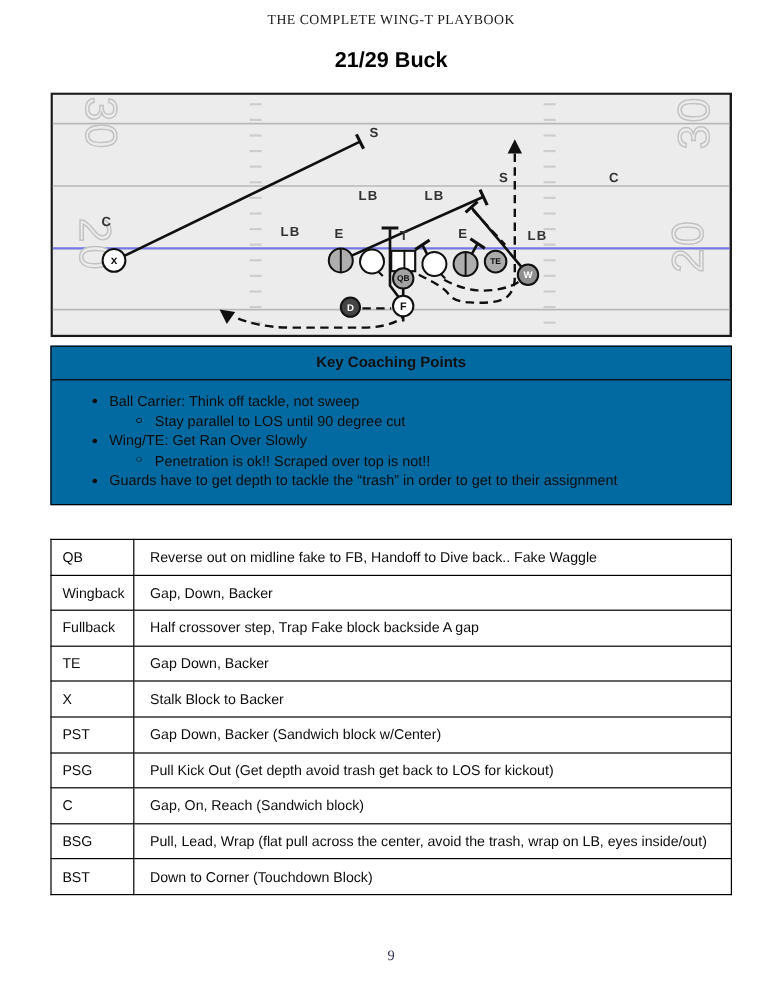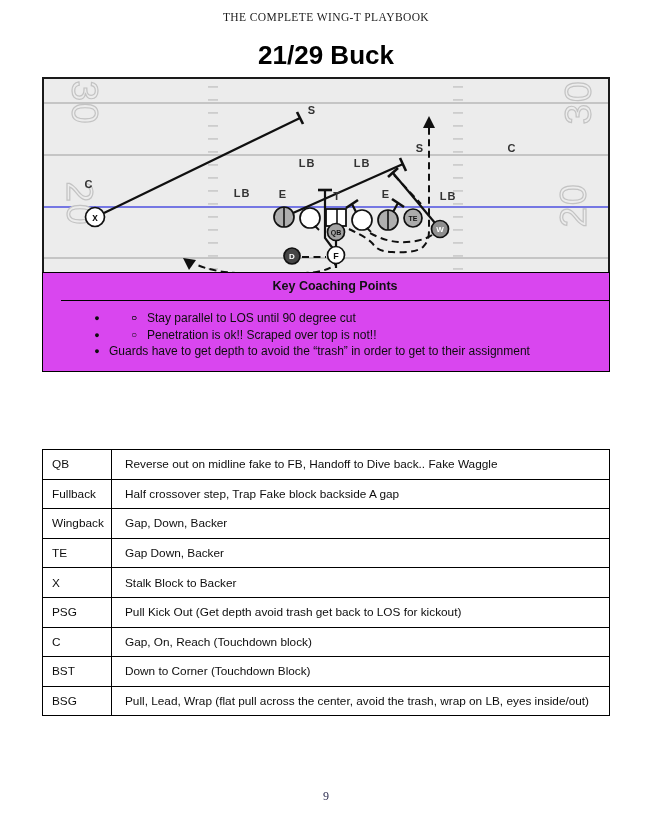--- a/index.html
+++ b/index.html
@@ -4,25 +4,25 @@
 <style>
   * { margin:0; padding:0; box-sizing:border-box; }
   html,body { background:#ffffff; }
   body { width:652px; height:828px; position:relative; font-family:"Liberation Sans", sans-serif; color:#111; }
   .sheet { position:relative; width:652px; height:828px; background:#fff; overflow:hidden; }
 
   .doc-header { position:absolute; top:11px; left:0; width:100%; text-align:center;
     font-family:"Liberation Serif", serif; font-size:11.5px; letter-spacing:.4px; color:#1b1b1b; }
 
   .play-title { position:absolute; top:40px; left:0; width:100%; text-align:center;
-    font-size:26px; font-weight:bold; color:#000; }
+    font-size:18px; font-weight:bold; color:#000; }
 
   #field-svg { position:absolute; left:42px; top:77px; }
 
-  .kcp { position:absolute; left:42px; top:272px; width:568px; border:1.3px solid #000; background:#d946ef;padding-left:18px; }
+  .kcp { position:absolute; left:42px; top:288px; width:568px; border:1.3px solid #000; background:#0369a1; }
   .kcp-header { border-bottom:1.3px solid #000; text-align:center; font-weight:bold;
     font-size:12.5px; padding:6px 0 7px; }
   .kcp-body { padding:9px 6px 11px 0; }
   .li { position:relative; padding-left:48px; font-size:12px; line-height:16.6px; color:#0d0d0d; }
   .li .marker { position:absolute; left:29px; top:0; width:14px; text-align:center; }
   .li.l1 .marker { font-size:9px; line-height:16.6px; }
   .li.l2 { padding-left:86px; }
   .li.l2 .marker { left:66px; font-size:10px; line-height:16px; }
 
   .assignments { position:absolute; left:42px; top:449px; width:568px; }
@@ -135,67 +135,71 @@
       <text x="294" y="178.5" text-anchor="middle" dominant-baseline="central" fill="#111" font-size="9" font-weight="bold" font-family="&quot;Liberation Sans&quot;, sans-serif">F</text>
       <circle cx="250" cy="179" r="8" fill="#454545" stroke="#111" stroke-width="1.7"></circle>
       <text x="250" y="179.5" text-anchor="middle" dominant-baseline="central" fill="#ffffff" font-size="8" font-weight="bold" font-family="&quot;Liberation Sans&quot;, sans-serif">D</text>
       <circle cx="398" cy="152" r="8.5" fill="#8f8f8f" stroke="#111" stroke-width="1.7"></circle>
       <text x="398" y="152.5" text-anchor="middle" dominant-baseline="central" fill="#ffffff" font-size="8" font-weight="bold" font-family="&quot;Liberation Sans&quot;, sans-serif">W</text>
     </svg>
 
   <div class="kcp">
     <div class="kcp-header">Key Coaching Points</div>
     <div class="kcp-body">
-      <div class="li l1"><span class="marker">●</span></div>
+      <div class="li l1"><span class="marker">●</span><span>Ball Carrier: Think off tackle, not sweep</span></div>
       <div class="li l2"><span class="marker">○</span></div>
       <div class="li l2"><span class="marker">○</span><span>Stay parallel to LOS until 90 degree cut</span></div>
-      <div class="li l1"><span class="marker">●</span></div>
+      <div class="li l1"><span class="marker">●</span><span>Wing/TE: Get Ran Over Slowly</span></div>
       <div class="li l2"><span class="marker">○</span><span>Penetration is ok!! Scraped over top is not!!</span></div>
-      <div class="li l1"><span class="marker">●</span><span>Guards have to get depth to avoid the “trash” in order to get to their assignment</span></div>
+      <div class="li l1"><span class="marker">●</span><span>Guards have to get depth to tackle the “trash” in order to get to their assignment</span></div>
     </div>
   </div>
 
   <div class="assignments">
     <table>
       <tbody>
         <tr>
             <td class="pos">QB</td>
             <td class="desc">Reverse out on midline fake to FB, Handoff to Dive back.. Fake Waggle</td>
           </tr>
         <tr>
+            <td class="pos">Wingback</td>
+            <td class="desc">Gap, Down, Backer</td>
+          </tr>
+        <tr>
             <td class="pos">Fullback</td>
             <td class="desc">Half crossover step, Trap Fake block backside A gap</td>
           </tr>
         <tr>
-            <td class="pos">Wingback</td>
-            <td class="desc">Gap, Down, Backer</td>
-          </tr>
-        <tr>
             <td class="pos">TE</td>
             <td class="desc">Gap Down, Backer</td>
           </tr>
         <tr>
             <td class="pos">X</td>
             <td class="desc">Stalk Block to Backer</td>
           </tr>
         <tr>
+            <td class="pos">PST</td>
+            <td class="desc">Gap Down, Backer (Sandwich block w/Center)</td>
+          </tr>
+        <tr>
             <td class="pos">PSG</td>
             <td class="desc">Pull Kick Out (Get depth avoid trash get back to LOS for kickout)</td>
           </tr>
         <tr>
             <td class="pos">C</td>
-            <td class="desc">Gap, On, Reach (Touchdown block)</td>
+            <td class="desc">Gap, On, Reach (Sandwich block)</td>
+          </tr>
+        <tr>
+            <td class="pos">BSG</td>
+            <td class="desc">Pull, Lead, Wrap (flat pull across the center, avoid the trash, wrap on LB, eyes inside/out)</td>
           </tr>
         <tr>
             <td class="pos">BST</td>
             <td class="desc">Down to Corner (Touchdown Block)</td>
-          </tr>
-        <tr>
-            <td class="pos">BSG</td>
-            <td class="desc">Pull, Lead, Wrap (flat pull across the center, avoid the trash, wrap on LB, eyes inside/out)</td>
           </tr>
       </tbody>
     </table>
   </div>
 
   <div class="page-num">9</div>
 
 </div>
 
 </body></html>

